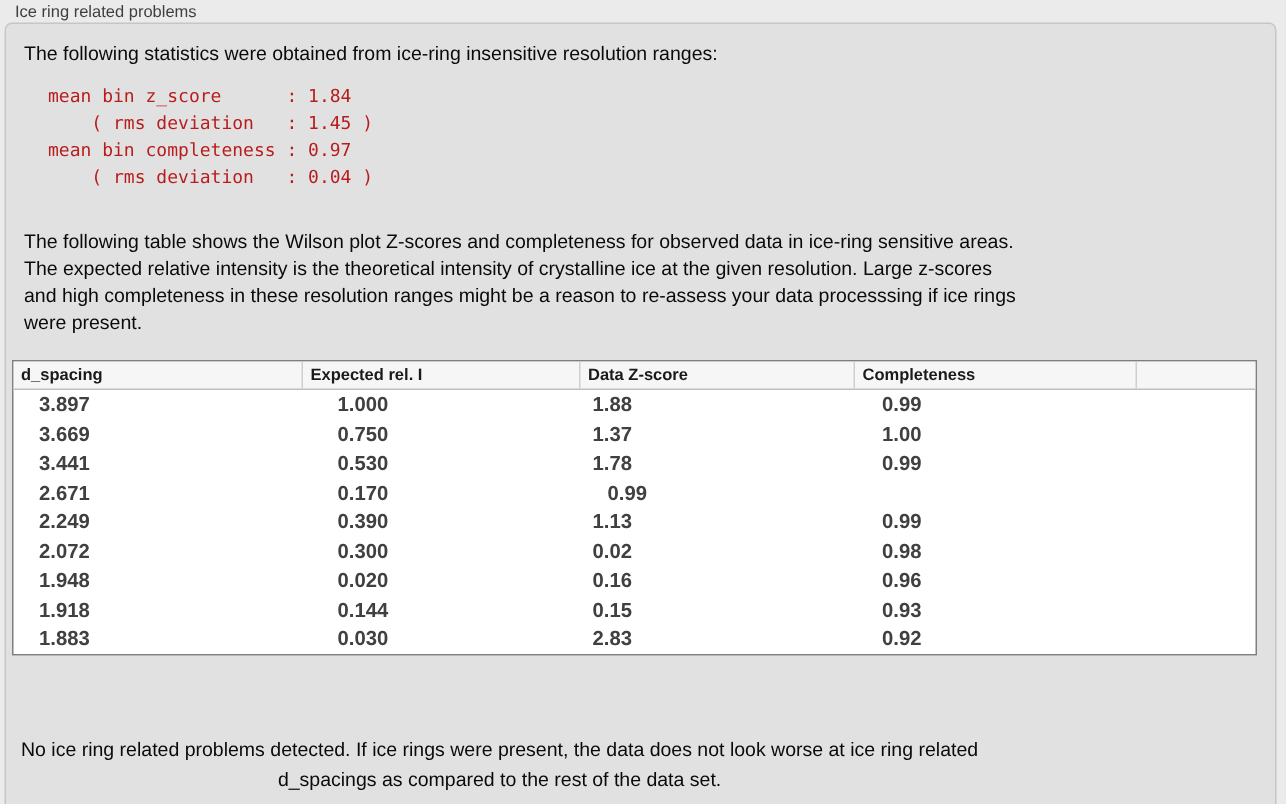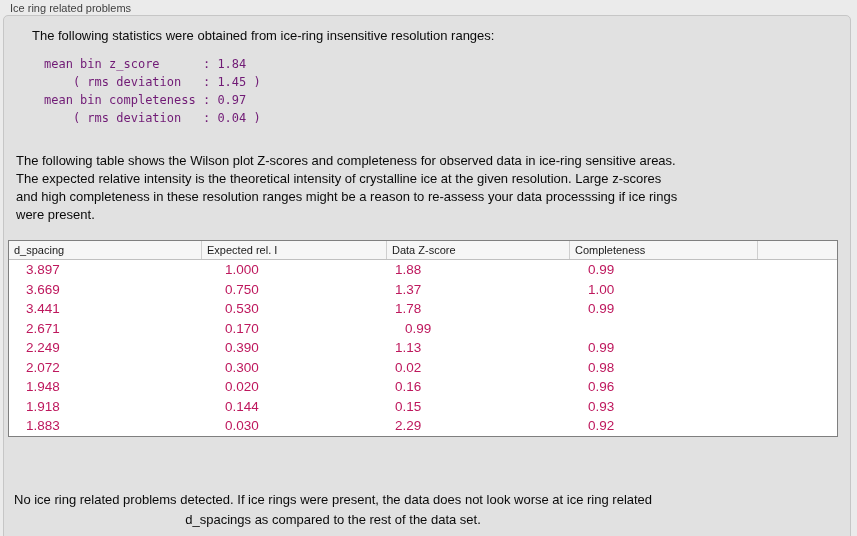--- a/index.html
+++ b/index.html
@@ -33,41 +33,42 @@
     border: 1px solid #c6c6c6;
     border-radius: 5px;
   }
   .para {
     position: absolute;
     font-size: 13px;
     line-height: 18px;
     color: #0a0a0a;
     white-space: pre-line;
   }
-  #intro   { left: 28px; top: 11px; }
+  #intro   { left: 12px; top: 11px; }
   #stats   { 
     position: absolute;
-    left: 40px; top: 39px;
+    left: 28px; top: 39px;
     font-family: "DejaVu Sans Mono", "Liberation Mono", monospace;
     font-size: 12px;
     line-height: 18px;
-    color: #701a75;
+    color: #b91c1c;
     white-space: pre;
   }
   #tabledesc { left: 12px; top: 136px; }
   #ignorenote { left: 10px; top: 428px; line-height: 20px; }
   #conclusion { left: 10px; top: 474px; line-height: 20px; text-align: center; }
 
   .table {
     position: absolute;
     left: 4px; top: 224px;
     width: 830px; height: 197px;
     background: #ffffff;
     border: 1px solid #7f7f7f;
     overflow: hidden;
+    font-weight: bold;
   }
   .thead {
     display: flex;
     height: 19px;
     background: #f6f6f6;
     border-bottom: 1px solid #c0c0c0;
     font-size: 11px;
     color: #1a1a1a;
   }
   .th {
@@ -79,21 +80,21 @@
   .th + .th { border-left: 1px solid #cfcfcf; }
   .c0 { width: 192px; }
   .c1 { width: 185px; }
   .c2 { width: 183px; }
   .c3 { width: 188px; }
   .c4 { flex: 1; }
   .tr {
     display: flex;
     height: 19.55px;
     font-size: 13.5px;
-    color: #be185d;
+    color: #404040;
   }
   .td {
     line-height: 19.55px;
     overflow: hidden;
     white-space: nowrap;
   }
   .td.c0 { padding-left: 17px; }
   .td.c1 { padding-left: 24px; }
   .td.c2 { padding-left: 9px; }
   .td.c3 { padding-left: 19px; }
@@ -171,21 +172,21 @@
         </div>
         <div class="tr">
           <div class="td c0">1.918</div>
           <div class="td c1">0.144</div>
           <div class="td c2">0.15</div>
           <div class="td c3">0.93</div>
         </div>
         <div class="tr">
           <div class="td c0">1.883</div>
           <div class="td c1">0.030</div>
-          <div class="td c2">2.29</div>
+          <div class="td c2">2.83</div>
           <div class="td c3">0.92</div>
         </div>
       </div>
     </div>
 
 
     <div id="conclusion" class="para">No ice ring related problems detected. If ice rings were present, the data does not look worse at ice ring related
 d_spacings as compared to the rest of the data set.</div>
 
   </div>

